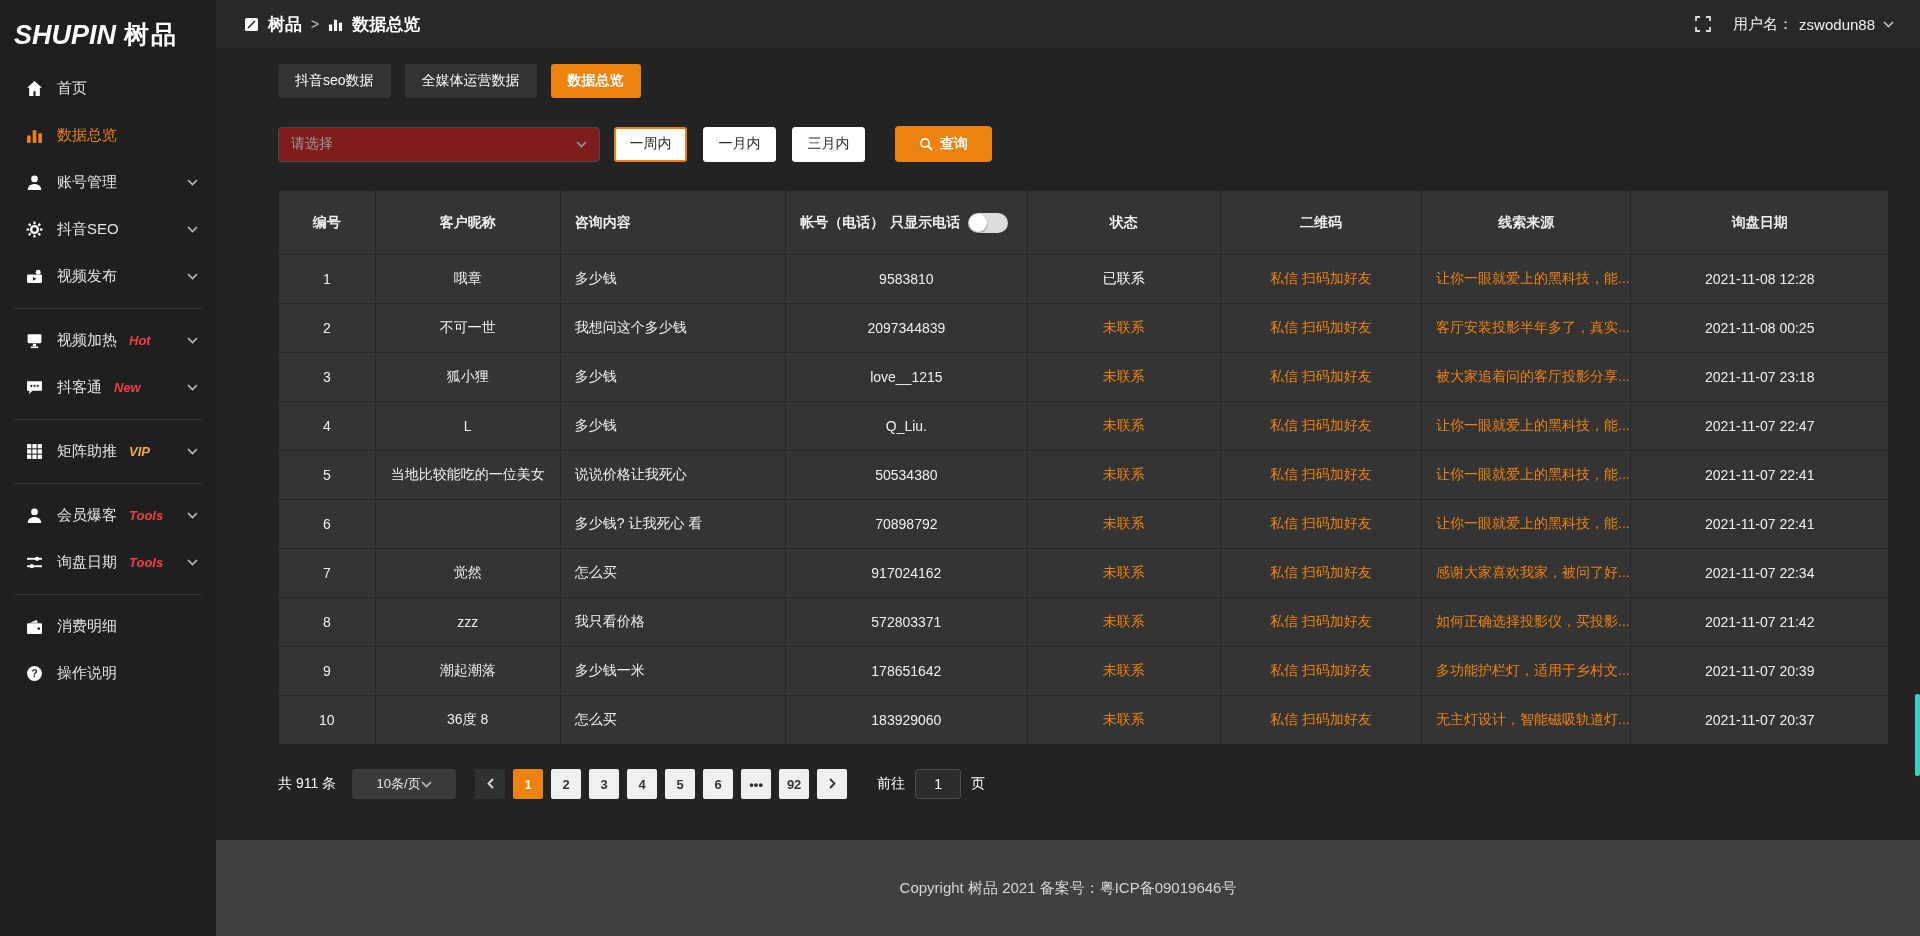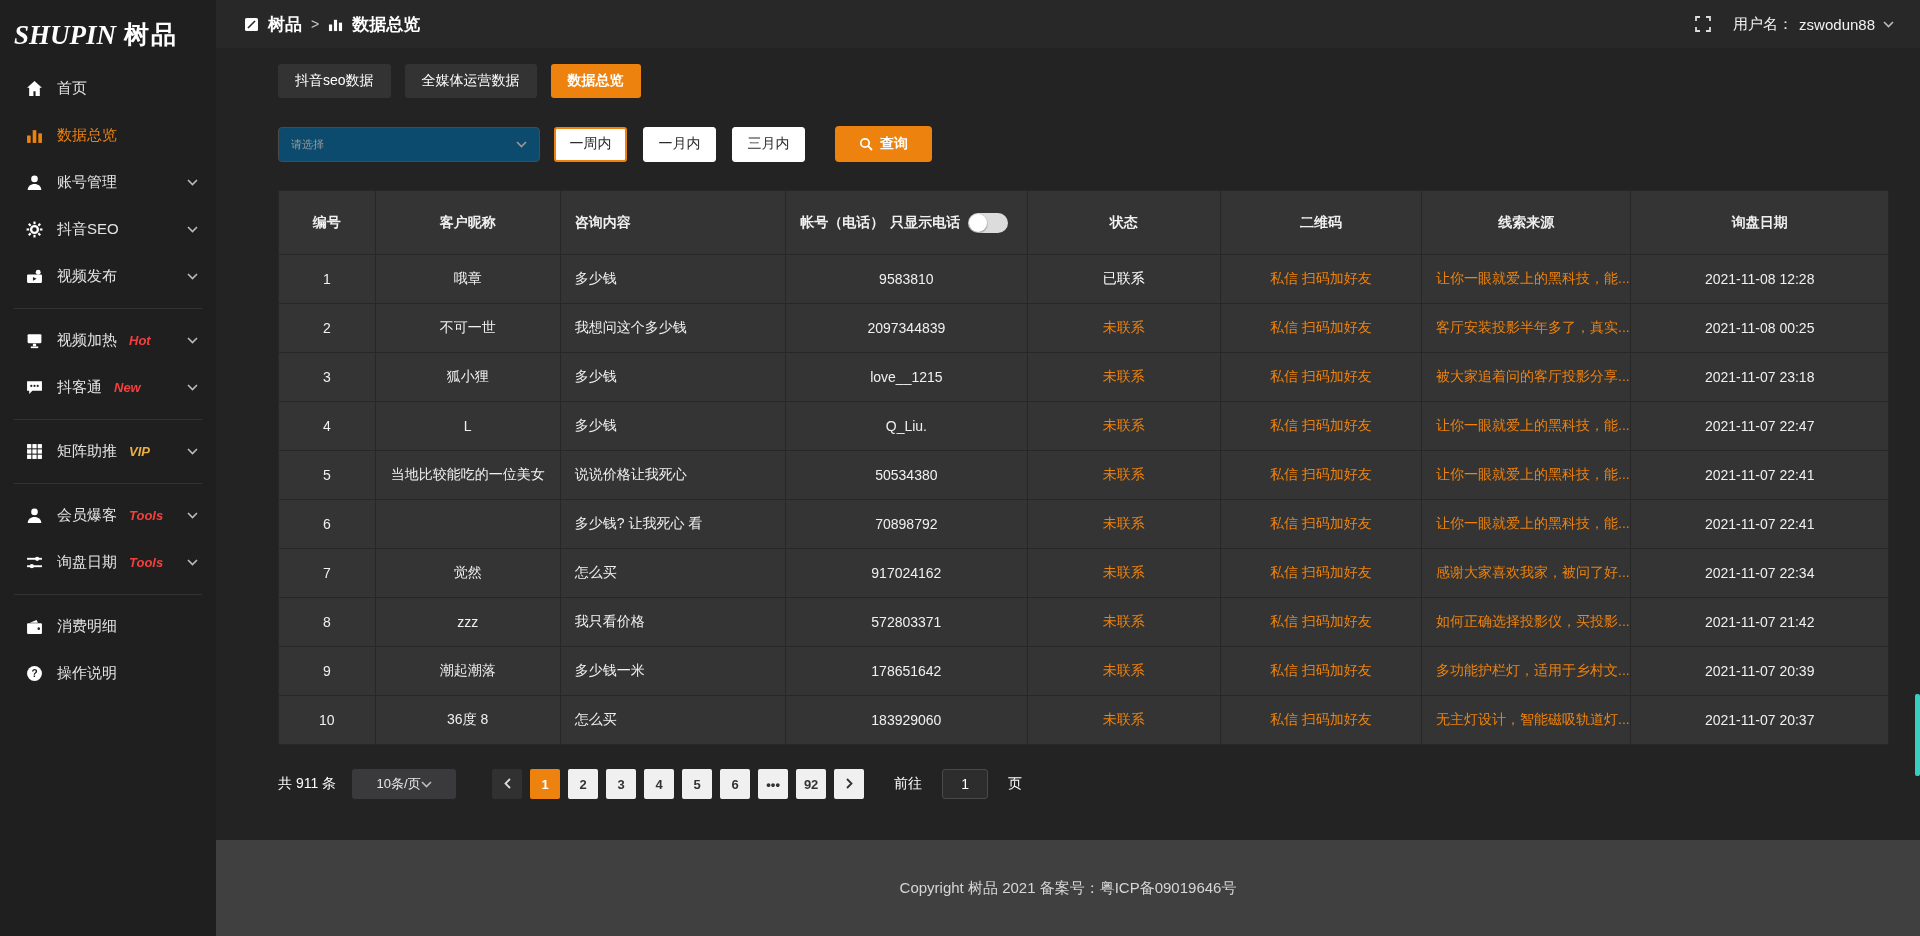--- a/index.html
+++ b/index.html
@@ -2,21 +2,21 @@
 <html style="--accent: #ee820e; --badge-red: #f43f3f; --badge-vip: #efb041;"><head>
 <meta charset="utf-8">
 <style>
   * { margin:0; padding:0; box-sizing:border-box; }
   html,body { width:1920px; height:936px; overflow:hidden; }
   body { font-family:"Liberation Sans","DejaVu Sans",sans-serif; background:#232323; color:#eee; position:relative; }
   .app { display:flex; width:100%; height:100%; }
 
   
   .sidebar { width:216px; background:#1f1f1f; flex-shrink:0; padding:10px 0 0 0; }
-  .logo { display:flex; align-items:flex-end; gap:8px; padding:8px 12px 14px 14px; cursor:pointer;font-family:Liberation Serif, serif; }
+  .logo { display:flex; align-items:flex-end; gap:8px; padding:8px 12px 14px 14px; cursor:pointer; }
   .logo-en { position:relative; font-weight:800; font-size:27px; letter-spacing:0px; color:#fff; font-style:italic; }
   .logo-cn { font-weight:700; font-size:25px; color:#fff; letter-spacing:2px; }
   .side-item { display:flex; align-items:center; height:47px; padding:0 18px 0 26px; color:#e3e3e3; font-size:15px; cursor:pointer; }
   .side-item .ic { width:17px; height:17px; margin-right:14px; flex-shrink:0; color:#fff; }
   .side-item.active { color:var(--accent); }
   .side-item.active .ic { color:var(--accent); }
   .badge { font-size:13px; font-weight:700; font-style:italic; margin-left:12px; }
   .badge.red { color:var(--badge-red); }
   .badge.vip { color:var(--badge-vip); }
   .chev { margin-left:auto; color:#bbb; width:11px; height:7px; flex-shrink:0; }
@@ -34,21 +34,21 @@
 
   .content { flex:1; padding:16px 31px 0 62px; }
 
   
   .tabs { display:flex; gap:14px; }
   .tab { background:#333; color:#fff; border:none; font-size:14px; padding:0 17px; height:34px; border-radius:3px; cursor:pointer; font-family:inherit; }
   .tab.active { background:var(--accent); font-weight:700; }
 
   
   .filters { display:flex; align-items:center; margin-top:28px; gap:14px; }
-  .select { width:262px; height:35px; background:#0c4a6e; border:1px solid #4a4a4a; border-radius:4px; display:flex; align-items:center; justify-content:space-between; padding:0 12px; color:#9a9a9a; font-size:11px; cursor:pointer; }
+  .select { width:322px; height:35px; background:#7f1d1d; border:1px solid #4a4a4a; border-radius:4px; display:flex; align-items:center; justify-content:space-between; padding:0 12px; color:#9a9a9a; font-size:14px; cursor:pointer; }
   .rangebtn { width:73px; height:35px; background:#fff; color:#2b2b2b; border:1px solid #fff; border-radius:3px; font-size:14px; cursor:pointer; font-family:inherit; margin-right:2px; }
   .rangebtn.active { border:2px solid var(--accent); }
   .querybtn { width:97px; height:36px; margin-left:14px; background:var(--accent); color:#fff; border:none; border-radius:4px; font-size:14px; font-weight:700; cursor:pointer; display:flex; align-items:center; justify-content:center; gap:7px; font-family:inherit; }
   .querybtn .ic { width:14px; height:14px; }
 
   
   table { width:100%; margin-top:28px; border-collapse:collapse; table-layout:fixed; }
   th,td { border:1px solid #272727; background:#343434; font-size:14px; color:#f0f0f0; text-align:center; padding:0 14px; overflow:hidden; white-space:nowrap; }
   th { height:64px; font-weight:700; }
   td { height:49px; }
@@ -57,25 +57,25 @@
   td.status { color:var(--accent); }
   td.status.done { color:#fff; }
   .th-stack { display:flex; flex-direction:row; align-items:center; gap:6px; }
   .toggle-line { display:flex; align-items:center; gap:8px; font-weight:700; }
   .toggle { width:40px; height:20px; background:#dcdcdc; border-radius:10px; position:relative; cursor:pointer; display:inline-block; }
   .toggle .knob { position:absolute; left:1px; top:1px; width:18px; height:18px; background:#fff; border-radius:50%; box-shadow:0 1px 2px rgba(0,0,0,.4); }
 
   
   .pager { display:flex; align-items:center; margin-top:24px; font-size:14px; }
   .total { margin-right:16px; color:#fff; }
-  .size-select { width:104px; height:30px; background:#3a3a3c; border-radius:3px; display:flex; align-items:center; justify-content:center; color:#e8e8e8; font-size:13px; cursor:pointer; margin-right:32px; }
+  .size-select { width:104px; height:30px; background:#3a3a3c; border-radius:3px; display:flex; align-items:center; justify-content:center; color:#e8e8e8; font-size:13px; cursor:pointer; margin-right:15px; }
   .pgbtn { min-width:30px; height:30px; border:none; border-radius:2px; margin:0 4px; font-size:13px; font-weight:700; cursor:pointer; font-family:inherit; background:#f0f0f0; color:#333; padding:0 6px; }
   .pgbtn.dark { background:#313131; color:#ddd; }
   .pgbtn.active { background:var(--accent); color:#fff; }
-  .goto { display:flex; align-items:center; gap:20px; margin-left:26px; color:#fff; }
+  .goto { display:flex; align-items:center; gap:10px; margin-left:26px; color:#fff; }
   .goto input { width:46px; height:30px; background:#2d2d2d; border:1px solid #4a4a4a; border-radius:3px; color:#fff; text-align:center; font-size:14px; font-family:inherit; }
 
   .footer { height:96px; background:#404040; display:flex; align-items:center; justify-content:center; color:#d6d6d6; font-size:15px; flex-shrink:0; }
 
   .scroll-thumb { position:absolute; right:0; top:694px; width:5px; height:82px; background:#37cfc0; border-radius:2px; }
 </style>
 </head>
 <body>
 
 <div class="app">

